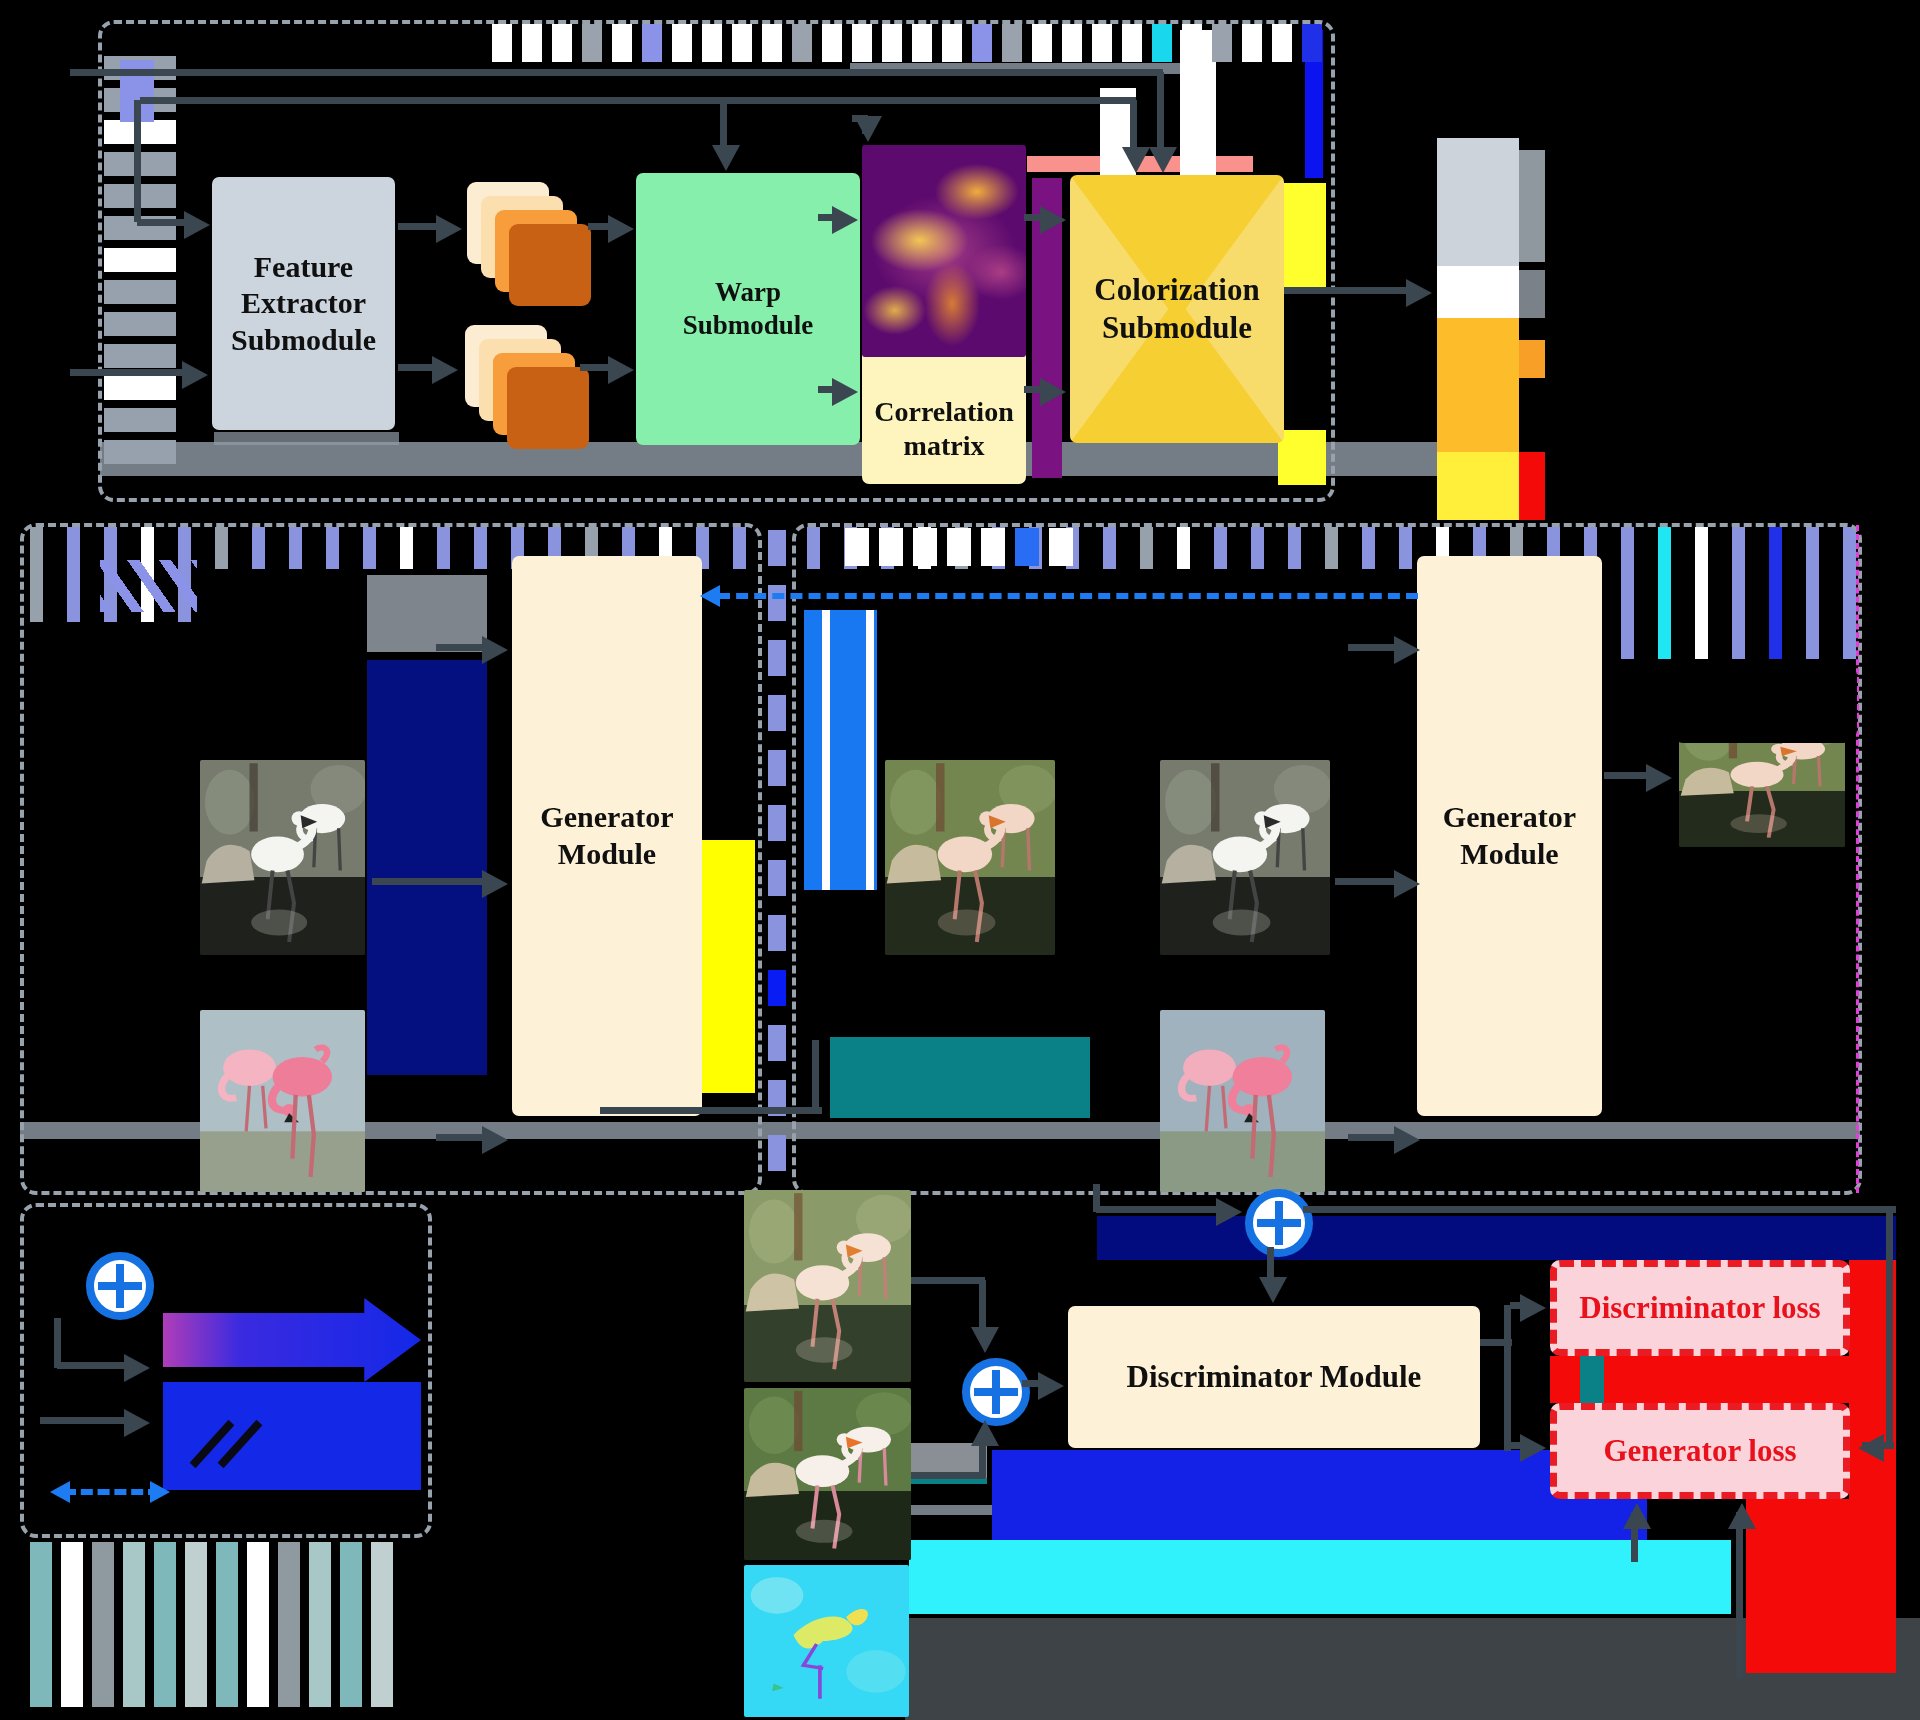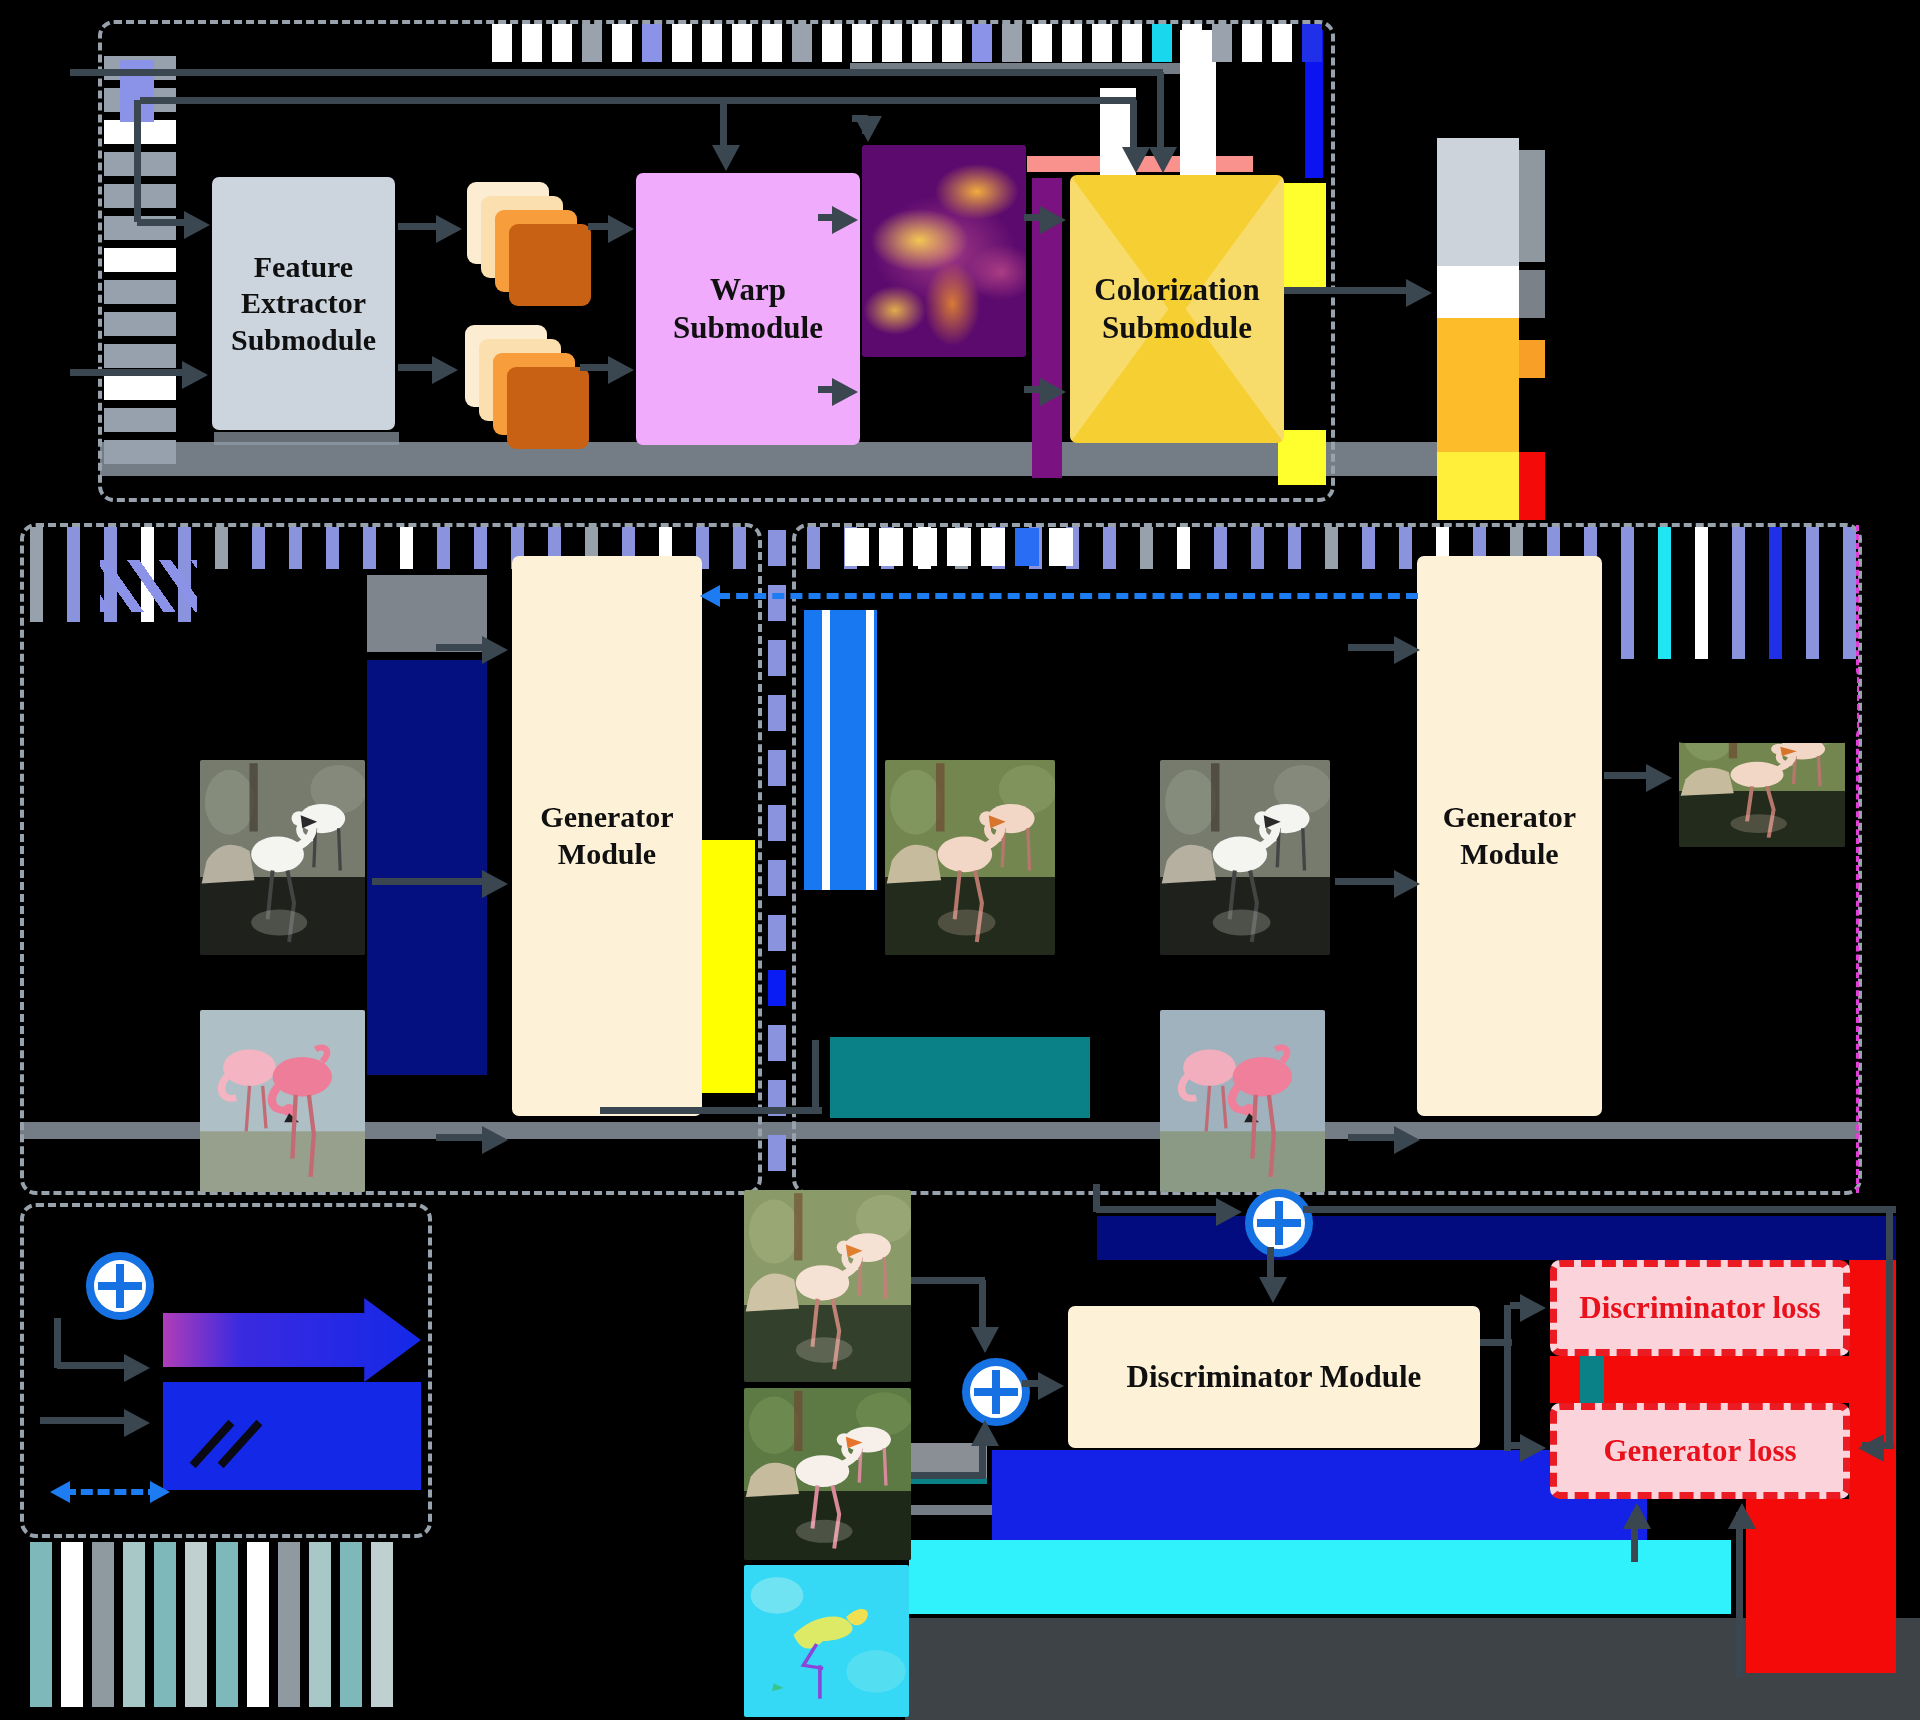--- a/index.html
+++ b/index.html
@@ -92,23 +92,26 @@
   <div class="dashedbox" style="left:98px;top:20px;width:1237px;height:482px;z-index:2"></div>
   <div class="dashedbox" style="left:20px;top:523px;width:742px;height:672px;z-index:2"></div>
   <div class="dashedbox" style="left:792px;top:523px;width:1070px;height:672px;z-index:2"></div>
   <div class="dashedbox" style="left:20px;top:1203px;width:412px;height:335px;z-index:2"></div>
   <div class="band" style="left:1856px;top:525px;width:0;height:668px;border-left:3px dashed #e040d8;z-index:2"></div>
 
   <div class="module" style="left:212px;top:177px;width:183px;height:253px;background:#ccd4de;font-size:30px">
        <span class="modtext">Feature
 Extractor
 Submodule</span></div>
-  <div class="module" style="left:636px;top:173px;width:224px;height:272px;background:#f0abfc;font-size:31px">
+  <div class="module" style="left:636px;top:173px;width:224px;height:272px;background:#86efac;font-size:27px">
        <span class="modtext">Warp
 Submodule</span></div>
+  <div class="module" style="left:862px;top:318px;width:164px;height:166px;background:#fdf5bd;font-size:28px;z-index:5">
+       <span class="modtext" style="margin-top:56px">Correlation
+matrix</span></div>
   <div class="heat" style="left:862px;top:145px;width:164px;height:212px"></div>
   <div class="module" style="left:1070px;top:175px;width:214px;height:268px;background:#f6cf33;font-size:31px">
        <div class="bowtie"><i class="l"></i><i class="r"></i></div>
        <span class="modtext">Colorization
 Submodule</span></div>
 
   <div class="module" style="left:512px;top:556px;width:190px;height:560px;background:#fdf1d7;font-size:30px">
        <span class="modtext">Generator
 Module</span></div>
   <div class="module" style="left:1417px;top:556px;width:185px;height:560px;background:#fdf1d7;font-size:30px">

